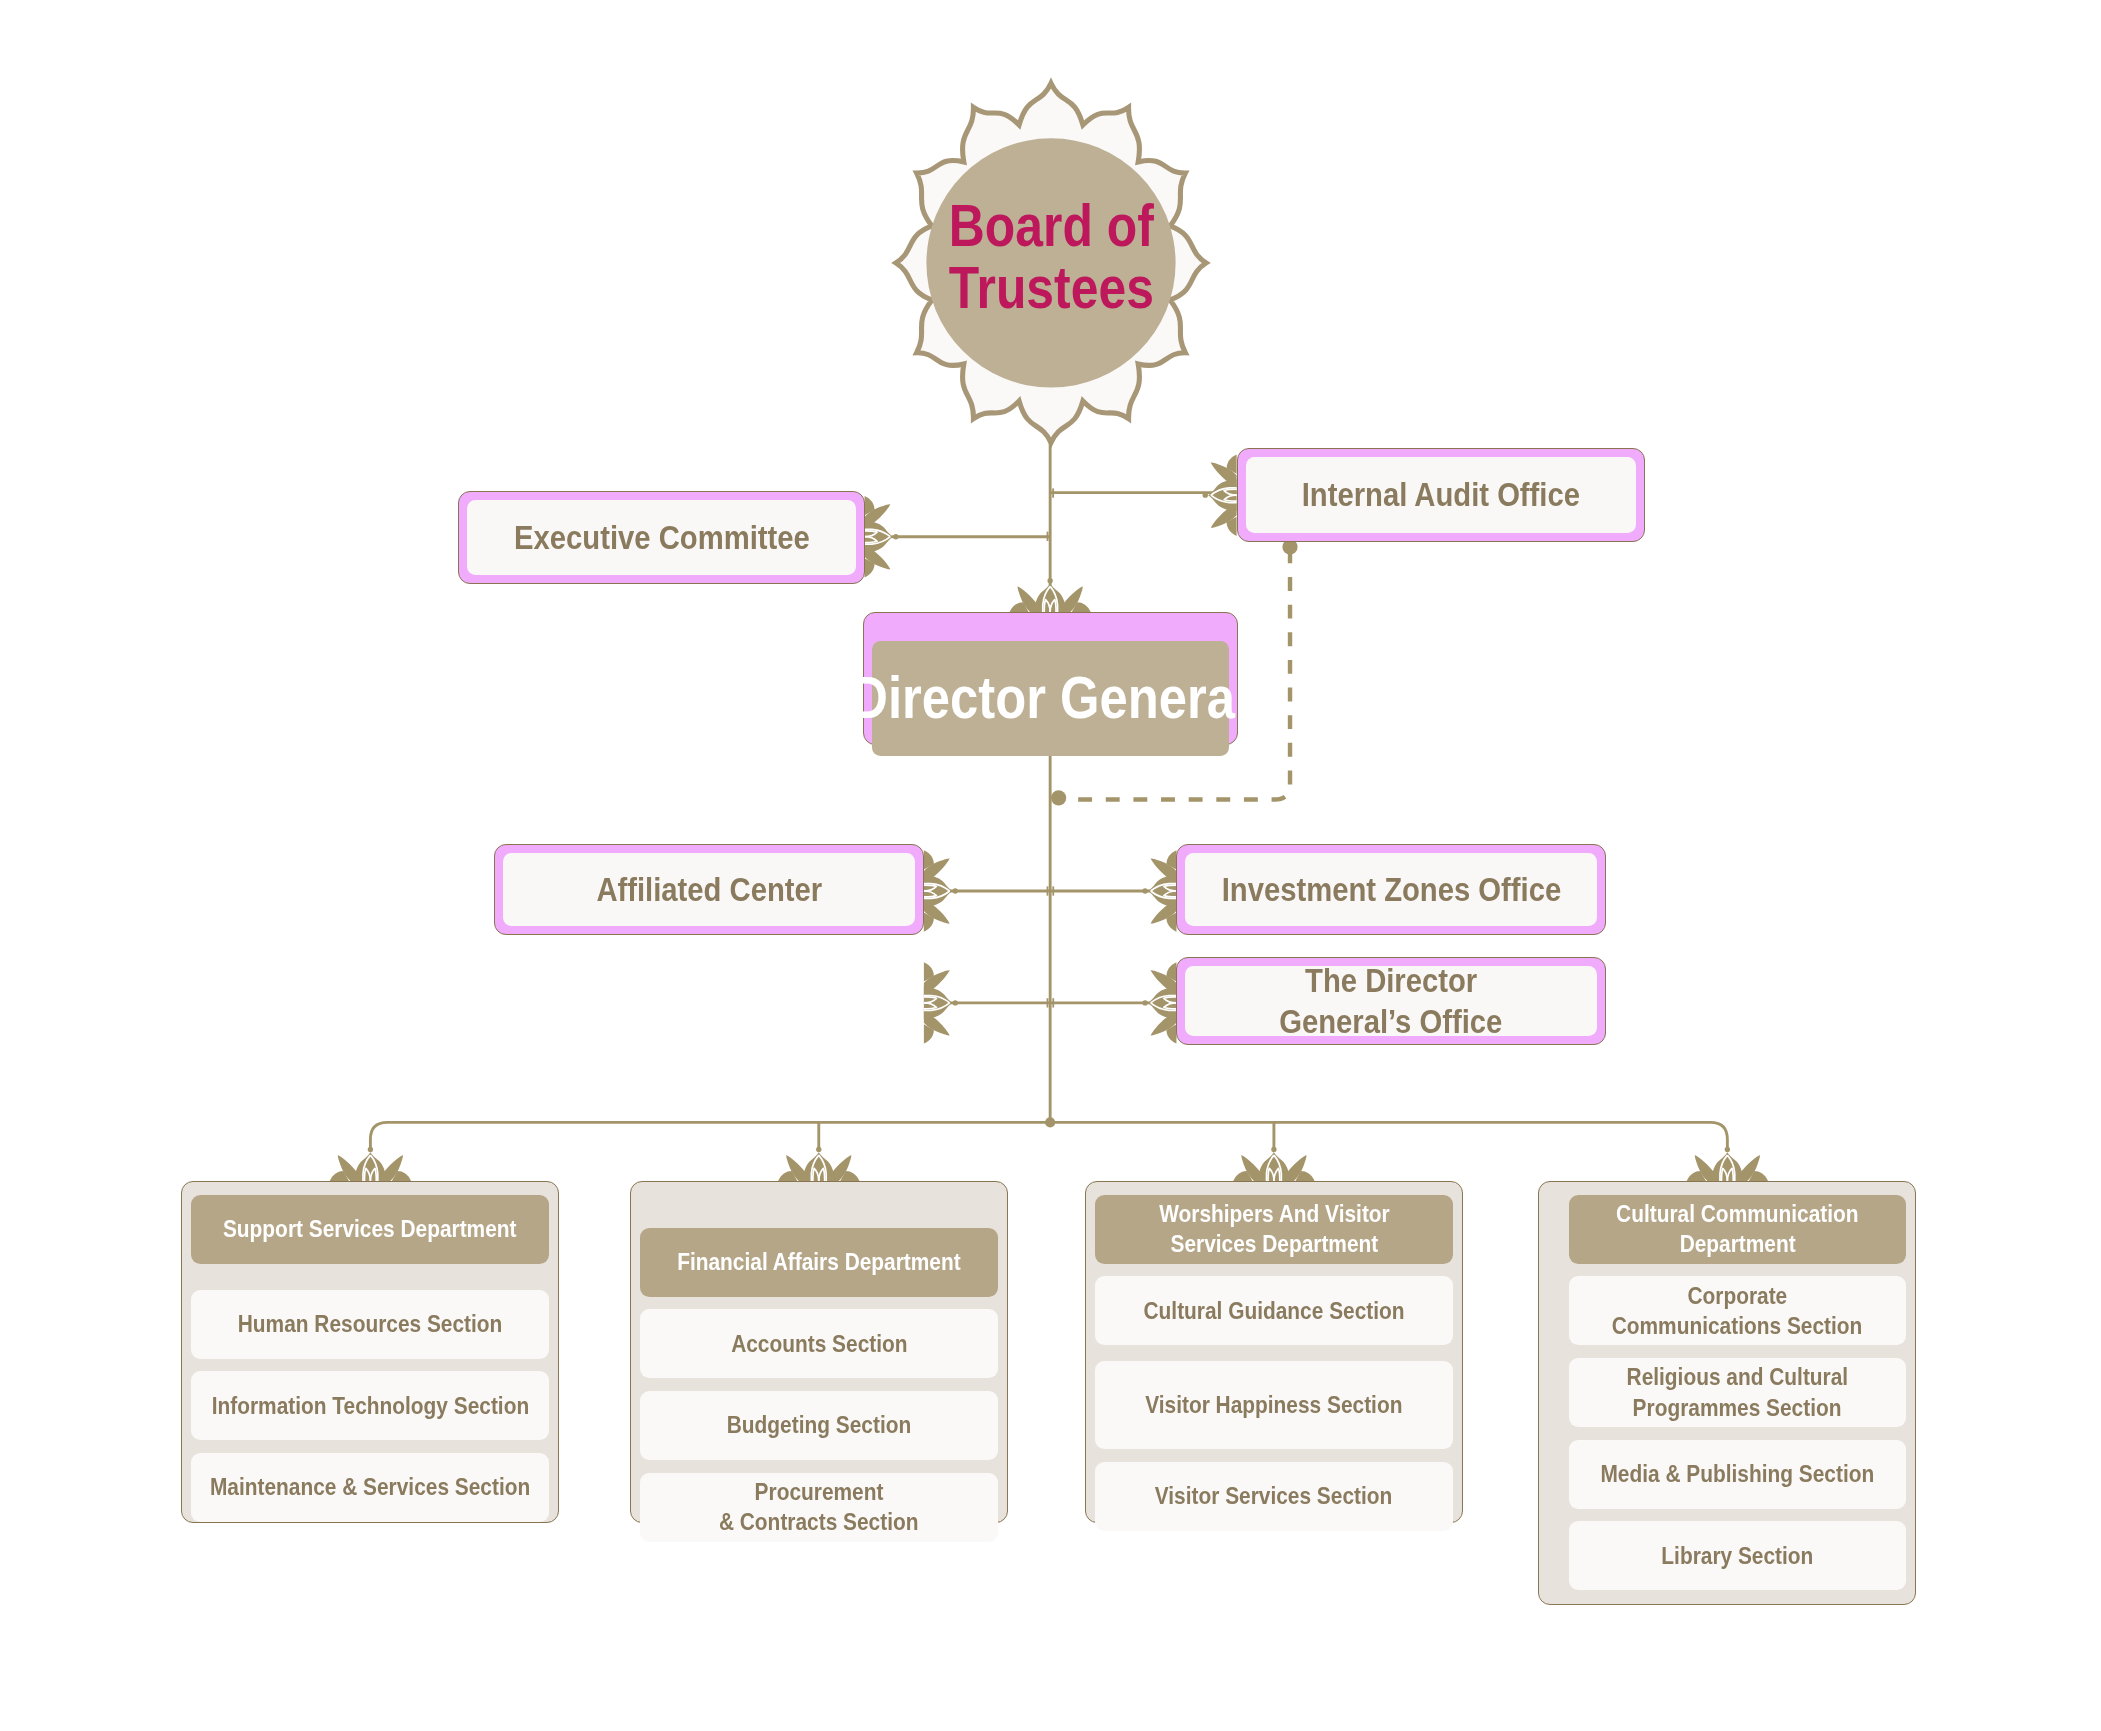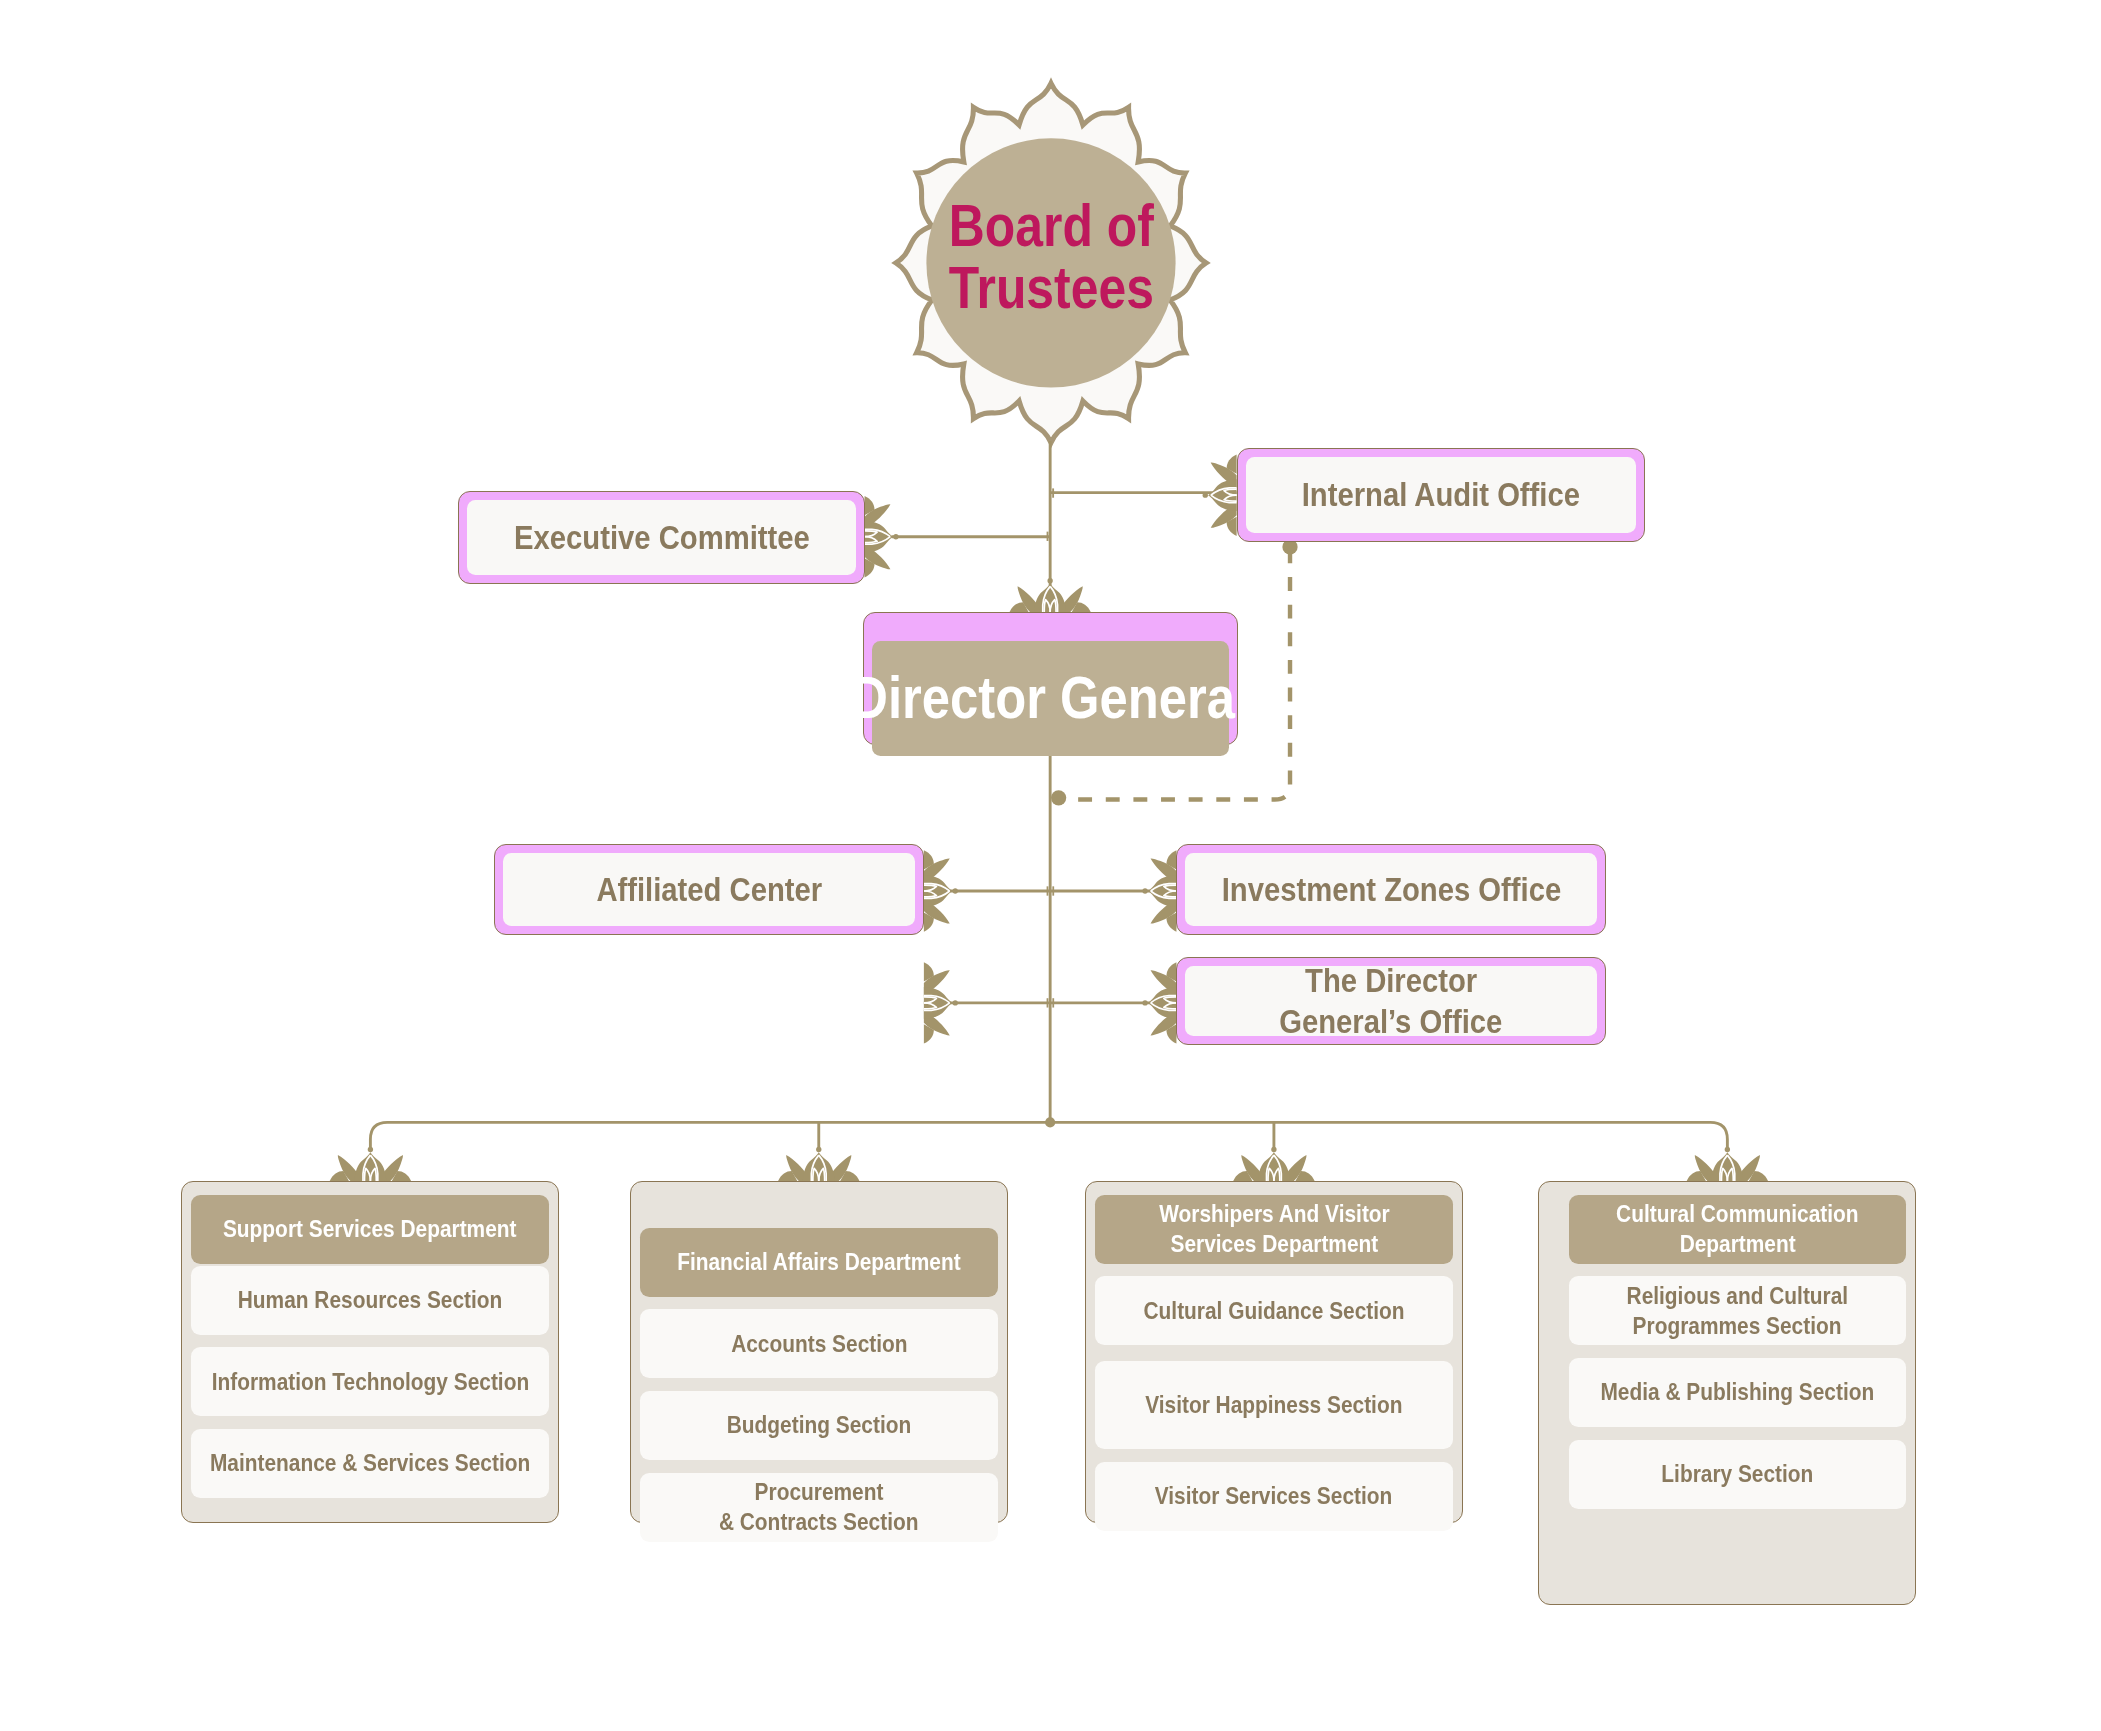--- a/index.html
+++ b/index.html
@@ -321,21 +321,21 @@
     <div class="node" style="left: 1176px; top: 957px; width: 430px; height: 88px;">
       <div class="inner">
         <span>The Director</span>
         <span>General’s Office</span>
       </div>
     </div>
     <div class="card" style="left: 181px; top: 1181px; width: 378px; height: 342px;">
       <div class="dept-head" style="height: 69px;">
         <span>Support Services Department</span>
       </div>
-      <div class="sec" style="height: 69px; margin-top: 2px;">
+      <div class="sec" style="height: 69px; margin-top: 26px;">
         <span>Human Resources Section</span>
       </div>
       <div class="sec" style="height: 69px; margin-top: 12.7px;">
         <span>Information Technology Section</span>
       </div>
       <div class="sec" style="height: 69px; margin-top: 12.7px;">
         <span>Maintenance &amp; Services Section</span>
       </div>
     </div>
     <div class="card" style="left: 630px; top: 1181px; width: 378px; height: 342px;">
@@ -367,20 +367,24 @@
       <div class="sec" style="height: 69px; margin-top: 12.7px;">
         <span>Visitor Services Section</span>
       </div>
     </div>
     <div class="card" style="left: 1538px; top: 1181px; width: 378px; height: 424px; padding-left: 30px;">
       <div class="dept-head" style="height: 69px;">
         <span>Cultural Communication</span>
         <span>Department</span>
       </div>
       <div class="sec" style="height: 69px; margin-top: 12.7px;">
+        <span>Corporate</span>
+        <span>Communications Section</span>
+      </div>
+      <div class="sec" style="height: 69px; margin-top: 12.7px;">
         <span>Religious and Cultural</span>
         <span>Programmes Section</span>
       </div>
       <div class="sec" style="height: 69px; margin-top: 12.7px;">
         <span>Media &amp; Publishing Section</span>
       </div>
       <div class="sec" style="height: 69px; margin-top: 12.7px;">
         <span>Library Section</span>
       </div>
     </div>

